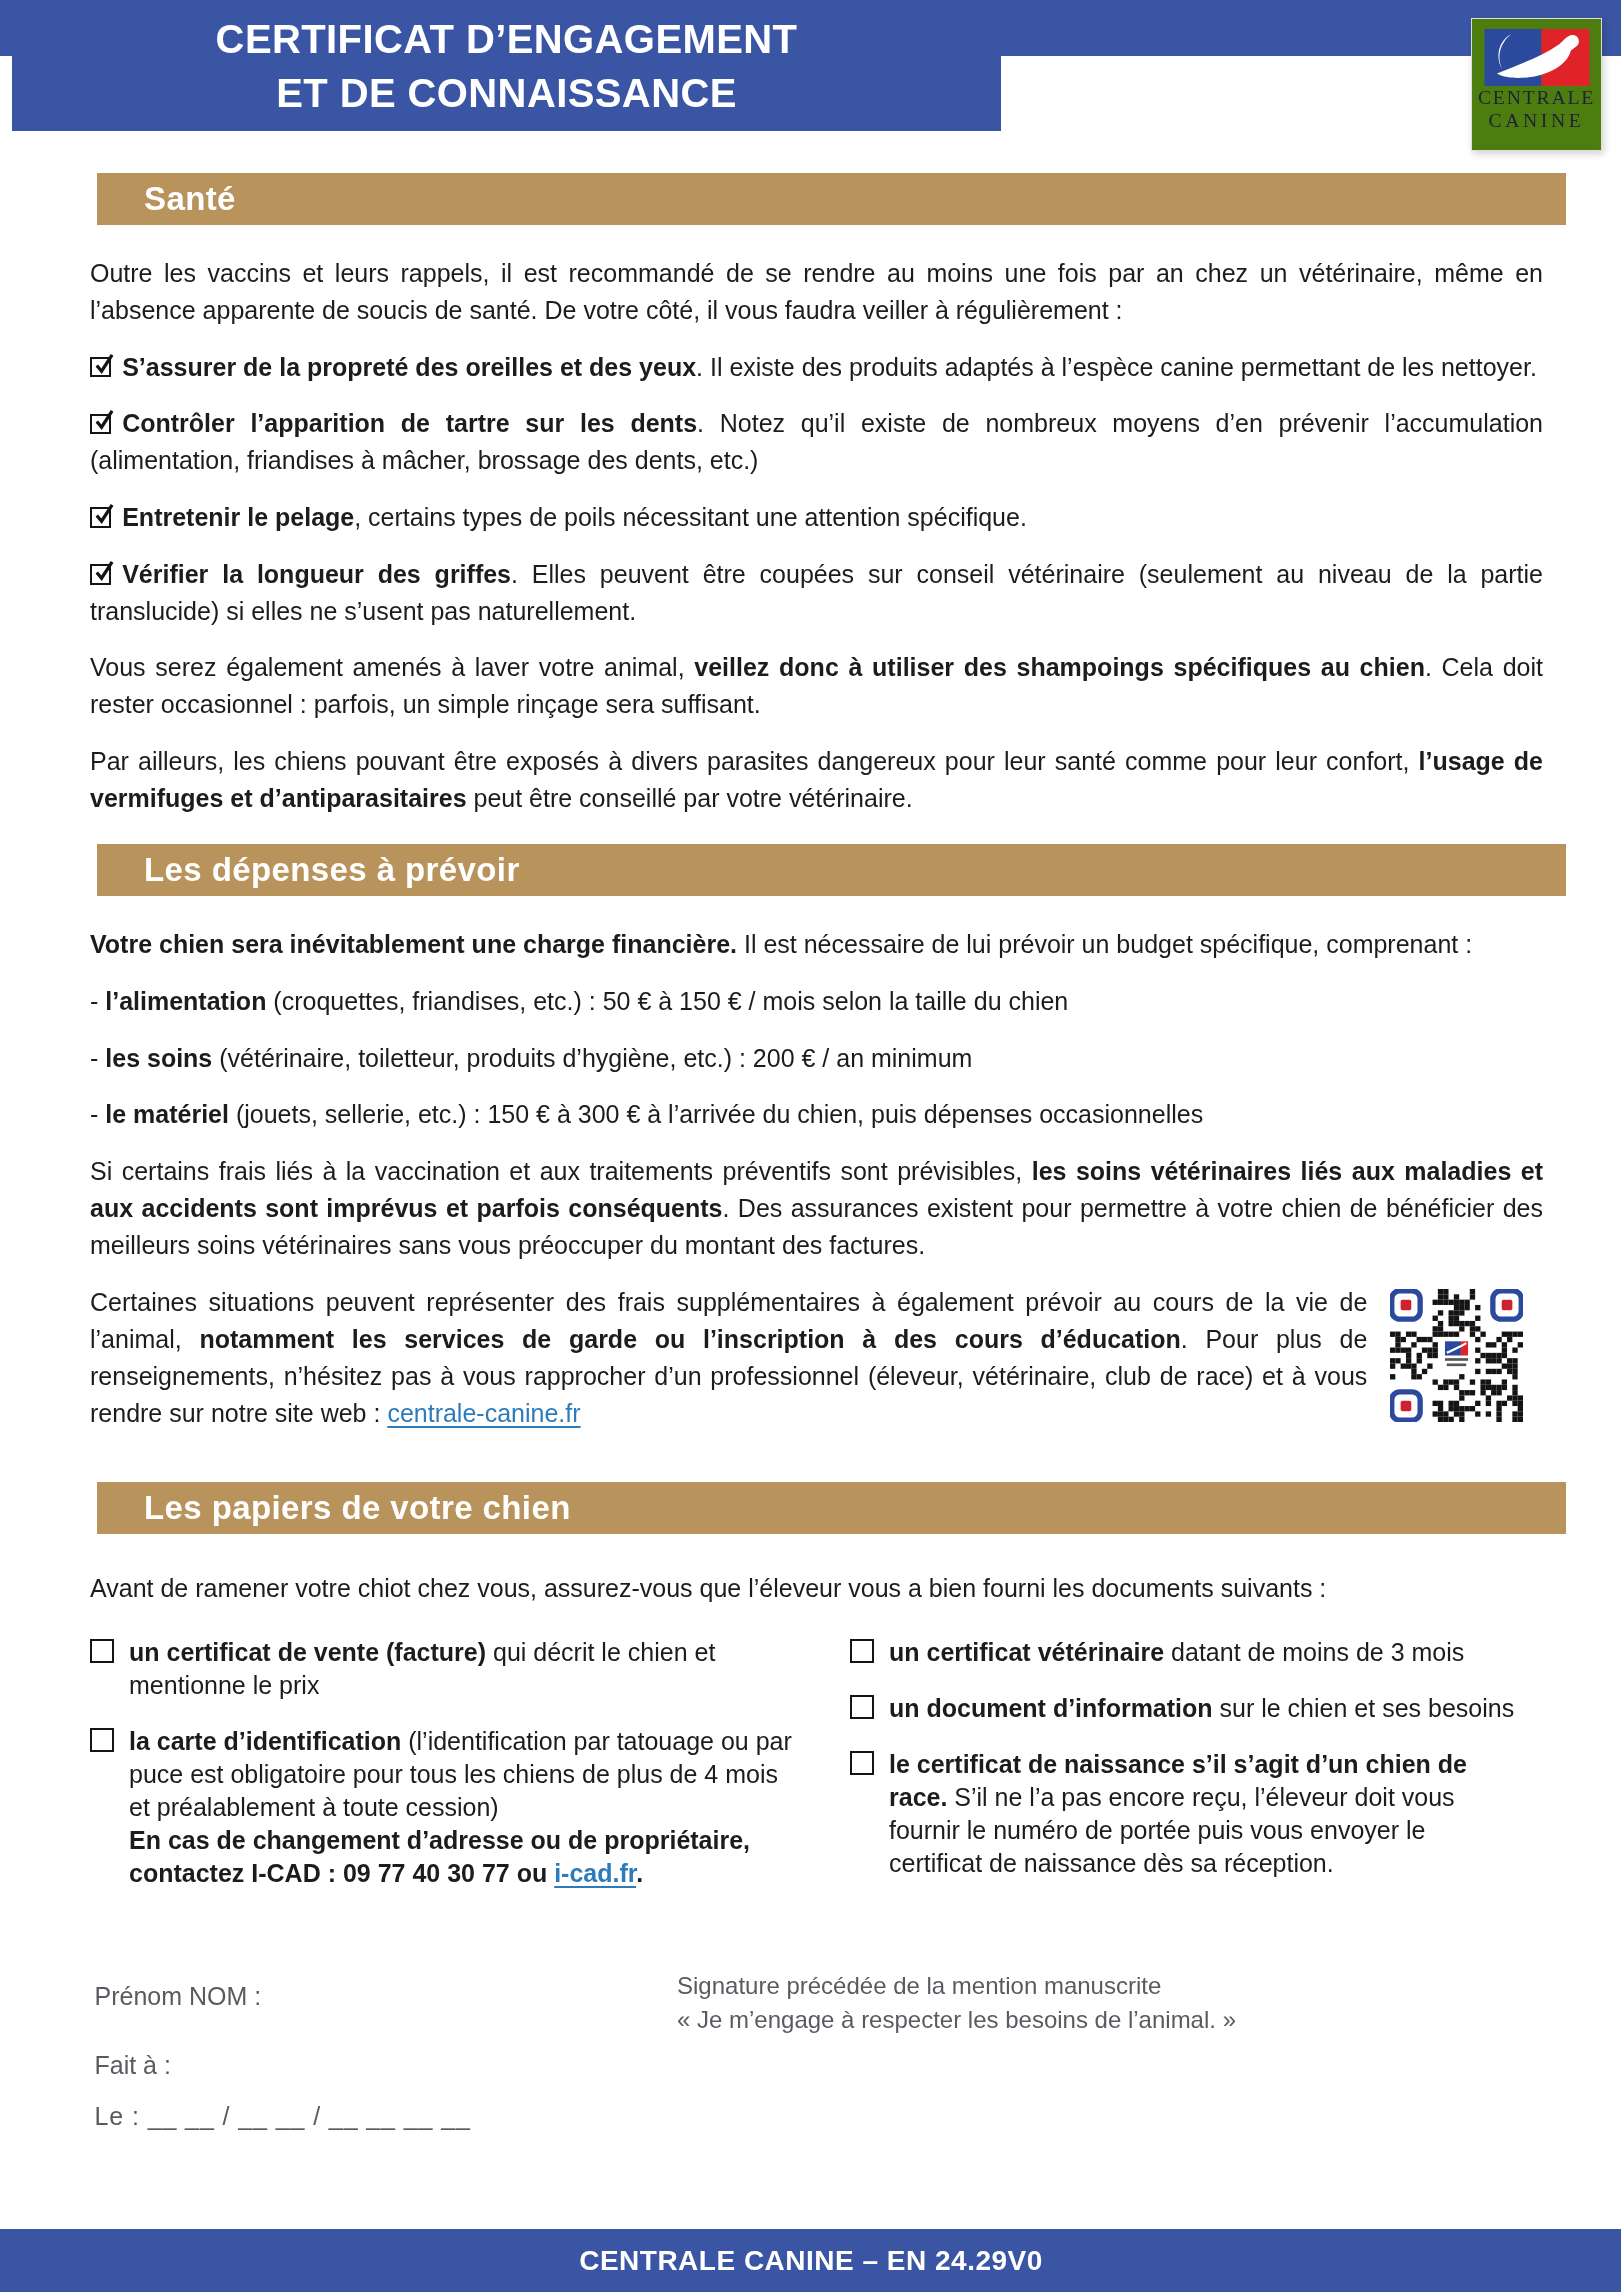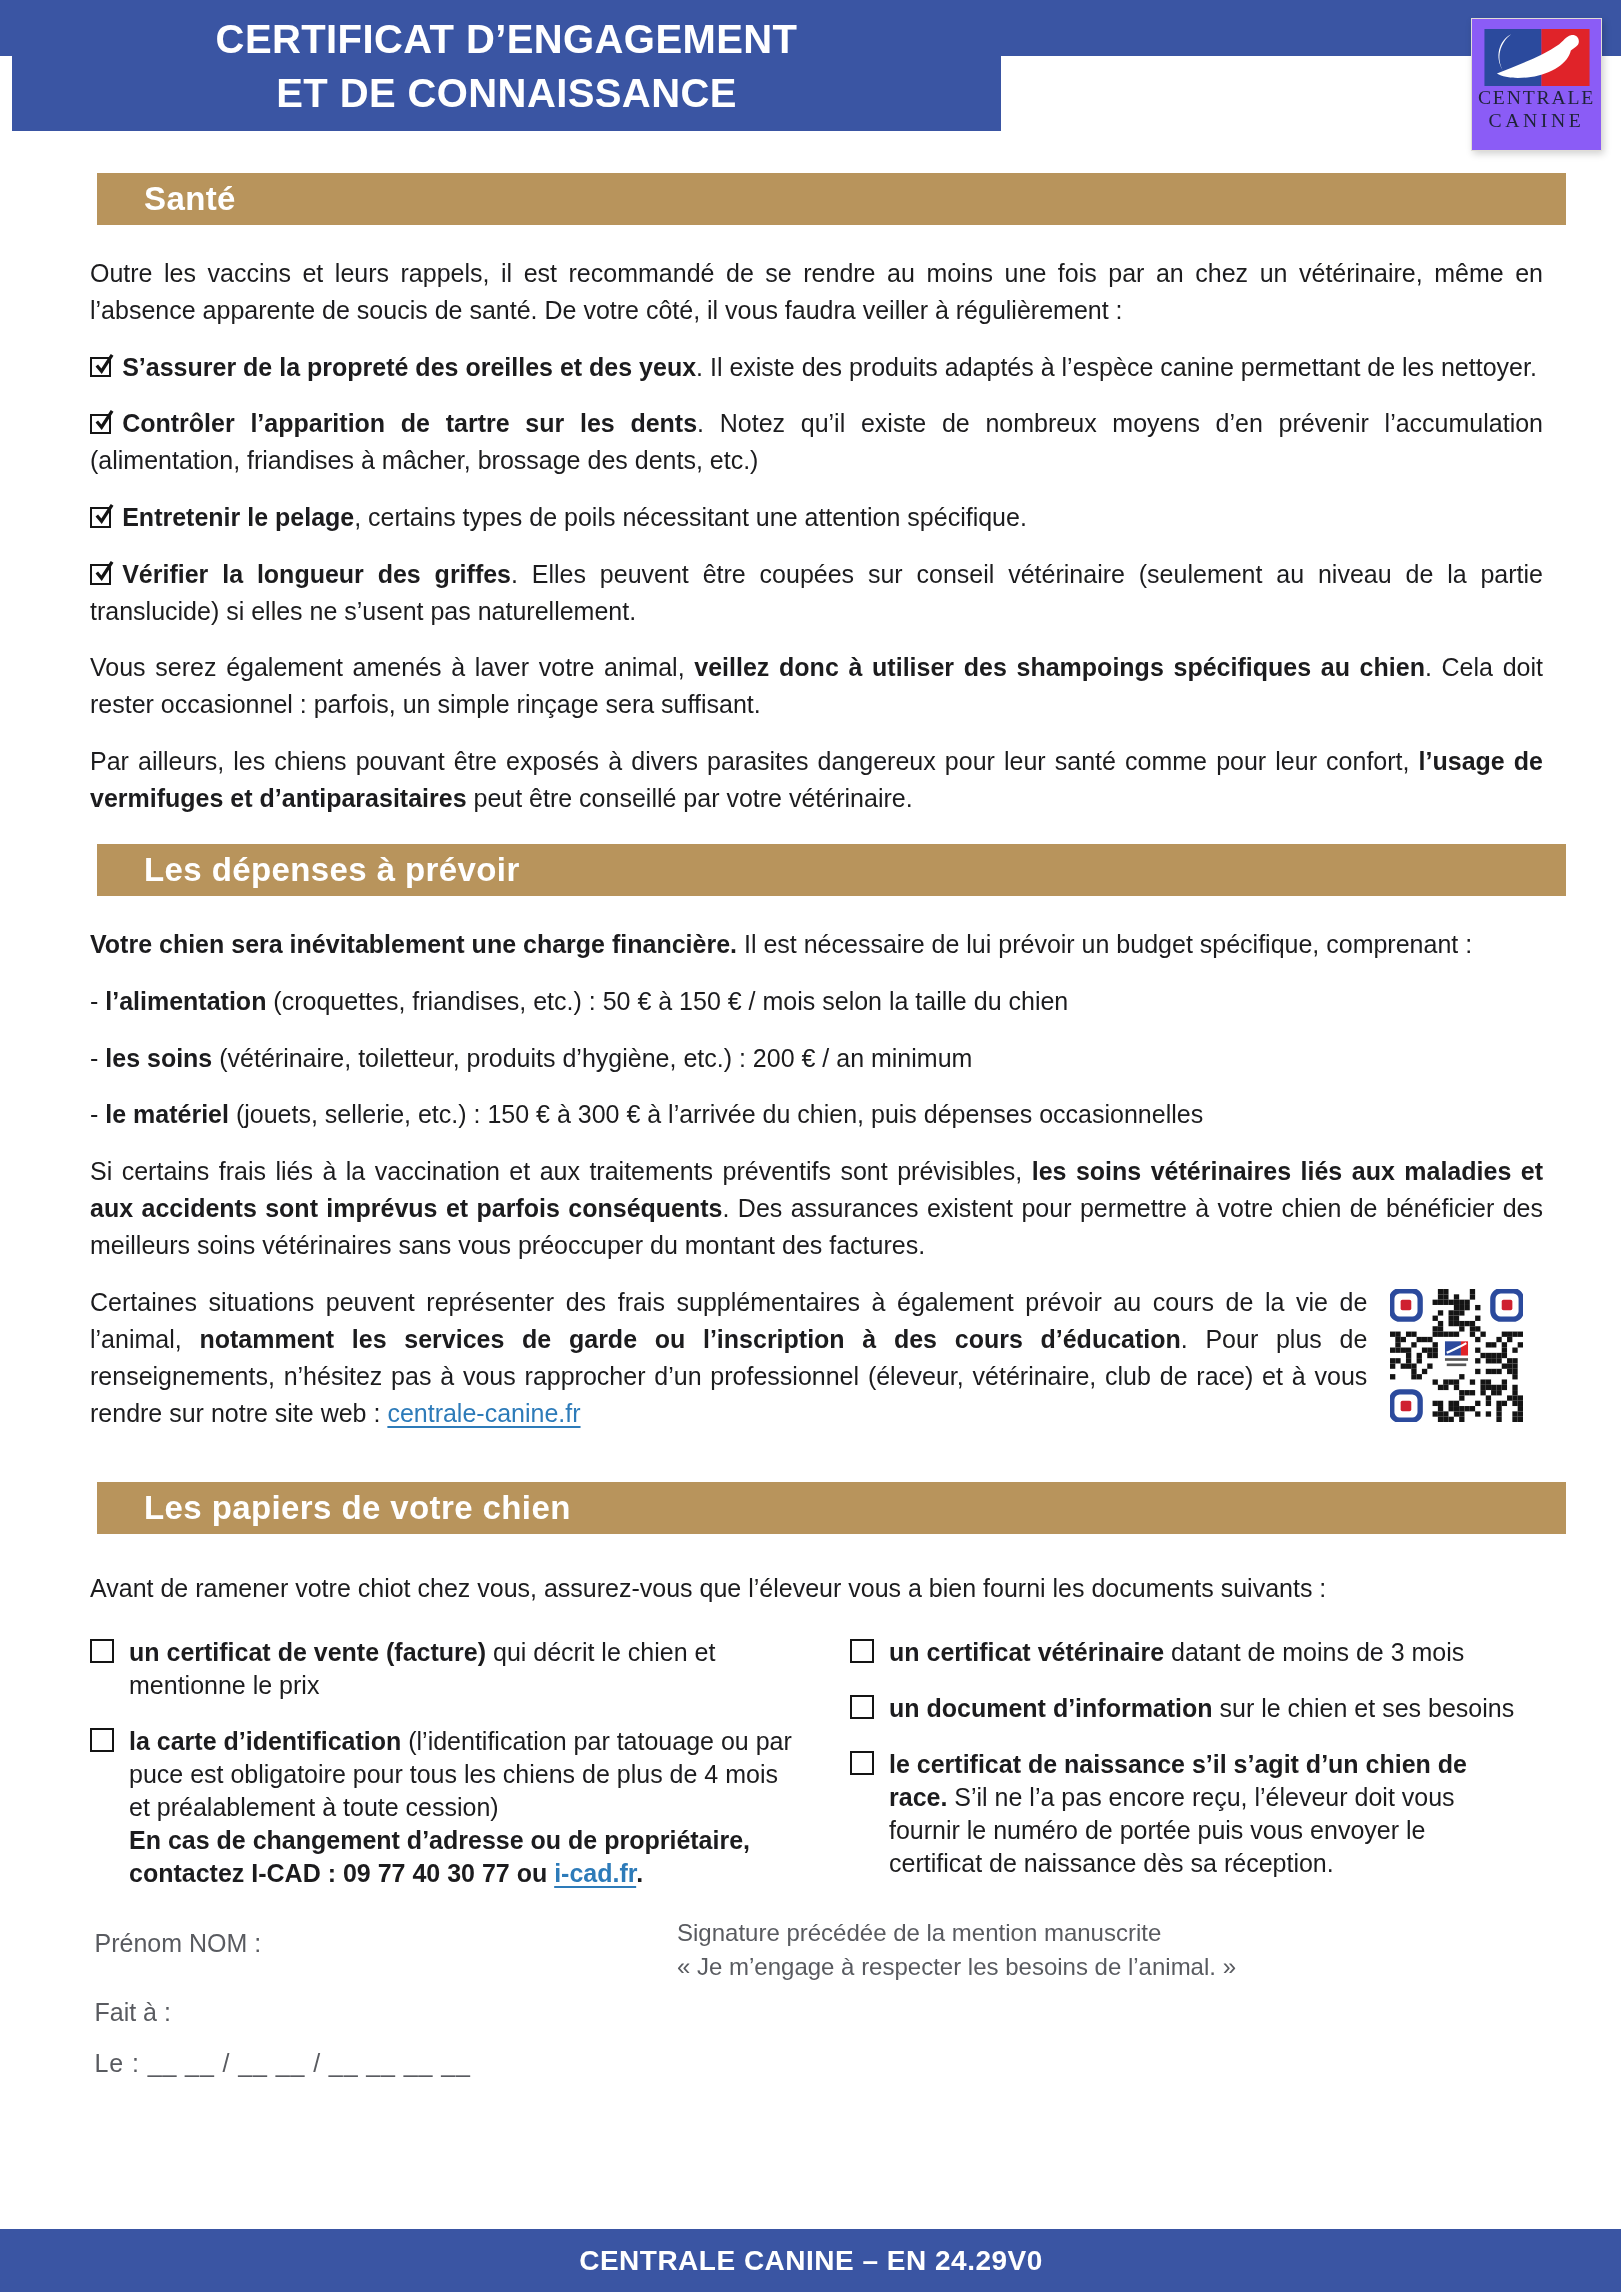--- a/index.html
+++ b/index.html
@@ -12,21 +12,21 @@
   
   .top-strip { position:absolute; top:0; left:0; width:1622px; height:56px; background:#3a55a3; }
   .title-block {
     position:absolute; top:0; left:12px; width:989px; height:131px; background:#3a55a3;
     display:flex; flex-direction:column; align-items:center; justify-content:center; z-index:2;
   }
   .title-line {
     color:#ffffff; font-weight:700; font-size:40px; line-height:54px; letter-spacing:0.4px;
   }
   .logo-box {
-    position:absolute; top:18px; left:1471px; width:131px; height:133px; background:#8b5cf6;
+    position:absolute; top:18px; left:1471px; width:131px; height:133px; background:#4d7c0f;
     border:0.9px solid #e0ddd6; box-shadow:1.8px 2.7px 7.2px rgba(0,0,0,.18); z-index:3;
     display:flex; flex-direction:column; align-items:center; padding-top:9.9px;
   }
   .logo-flag { width:106px; height:57px; }
   .logo-text { font-family:"Liberation Serif","DejaVu Serif",serif; color:#1e2338; text-align:center; }
   .logo-text .l1 { font-size:19.7px; letter-spacing:1.8px; line-height:23px; }
   .logo-text .l2 { font-size:19.7px; letter-spacing:3.6px; line-height:23px; }
   
   .main { position:absolute; top:0; left:0; width:1622px; padding-top:173px; }
   .banner {
@@ -55,21 +55,21 @@
   .col-left { width:708px; margin-right:52px; }
   .col-right { width:673px; }
   .chk-item { display:flex; margin-top:23px; }
   .chk-item.first { margin-top:0; }
   .chk-empty {
     flex:0 0 auto; width:24px; height:24px; border:2.7px solid #141414; margin-right:15px; margin-top:3.6px;
   }
   .chk-text { flex:1 1 auto; text-align:left; }
   .chk-note { display:block; font-weight:700; }
   
-  .form-area { position:absolute; top:1916px; left:90px; width:1453px; height:206px; color:#595b60; font-size:25px; }
+  .form-area { position:absolute; top:1969px; left:90px; width:1453px; height:206px; color:#595b60; font-size:25px; }
   .f-prenom { position:absolute; left:4.5px; top:12.5px; }
   .f-fait   { position:absolute; left:4.5px; top:82px; }
   .f-le     { position:absolute; left:4.5px; top:133px; letter-spacing:0.9px; }
   .signature { position:absolute; left:587px; top:0; font-size:24px; line-height:34px; color:#595b60; }
   
   .footer {
     position:absolute; left:0; bottom:0; width:1622px; height:64px; background:#3a55a3;
     display:flex; align-items:center; justify-content:center;
   }
   .footer span { color:#ffffff; font-weight:700; font-size:28px; letter-spacing:0.5px; }

